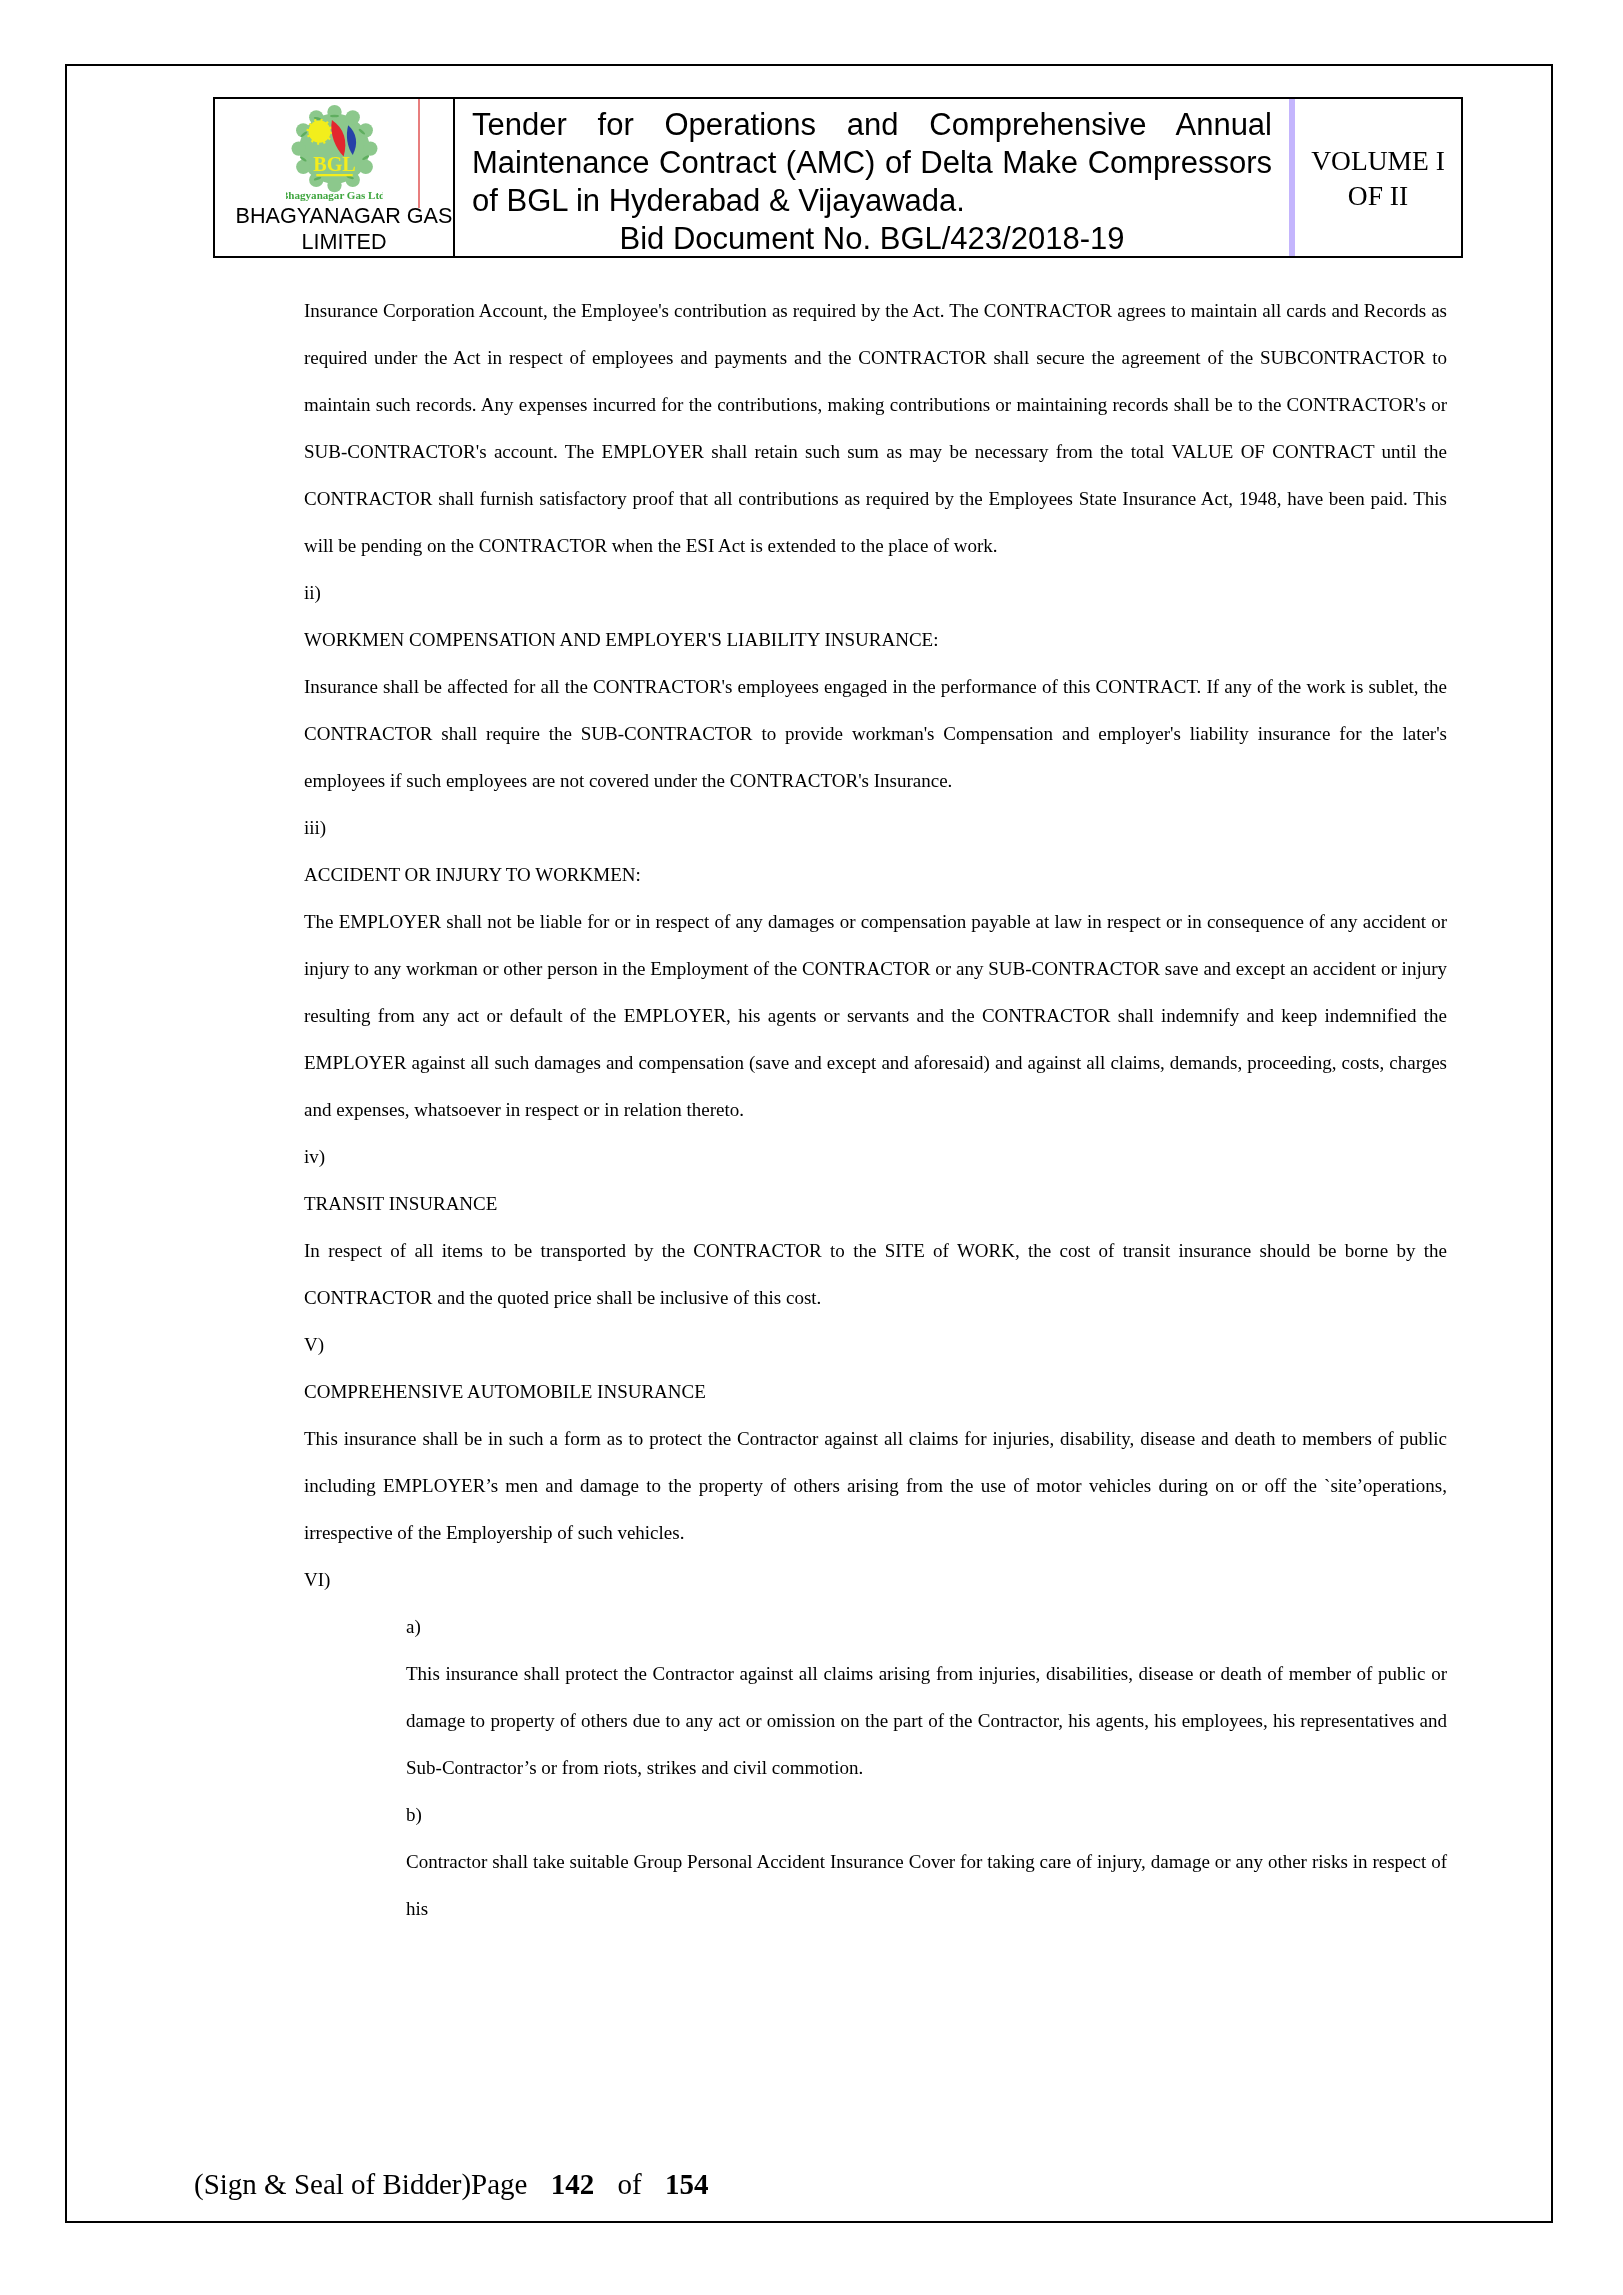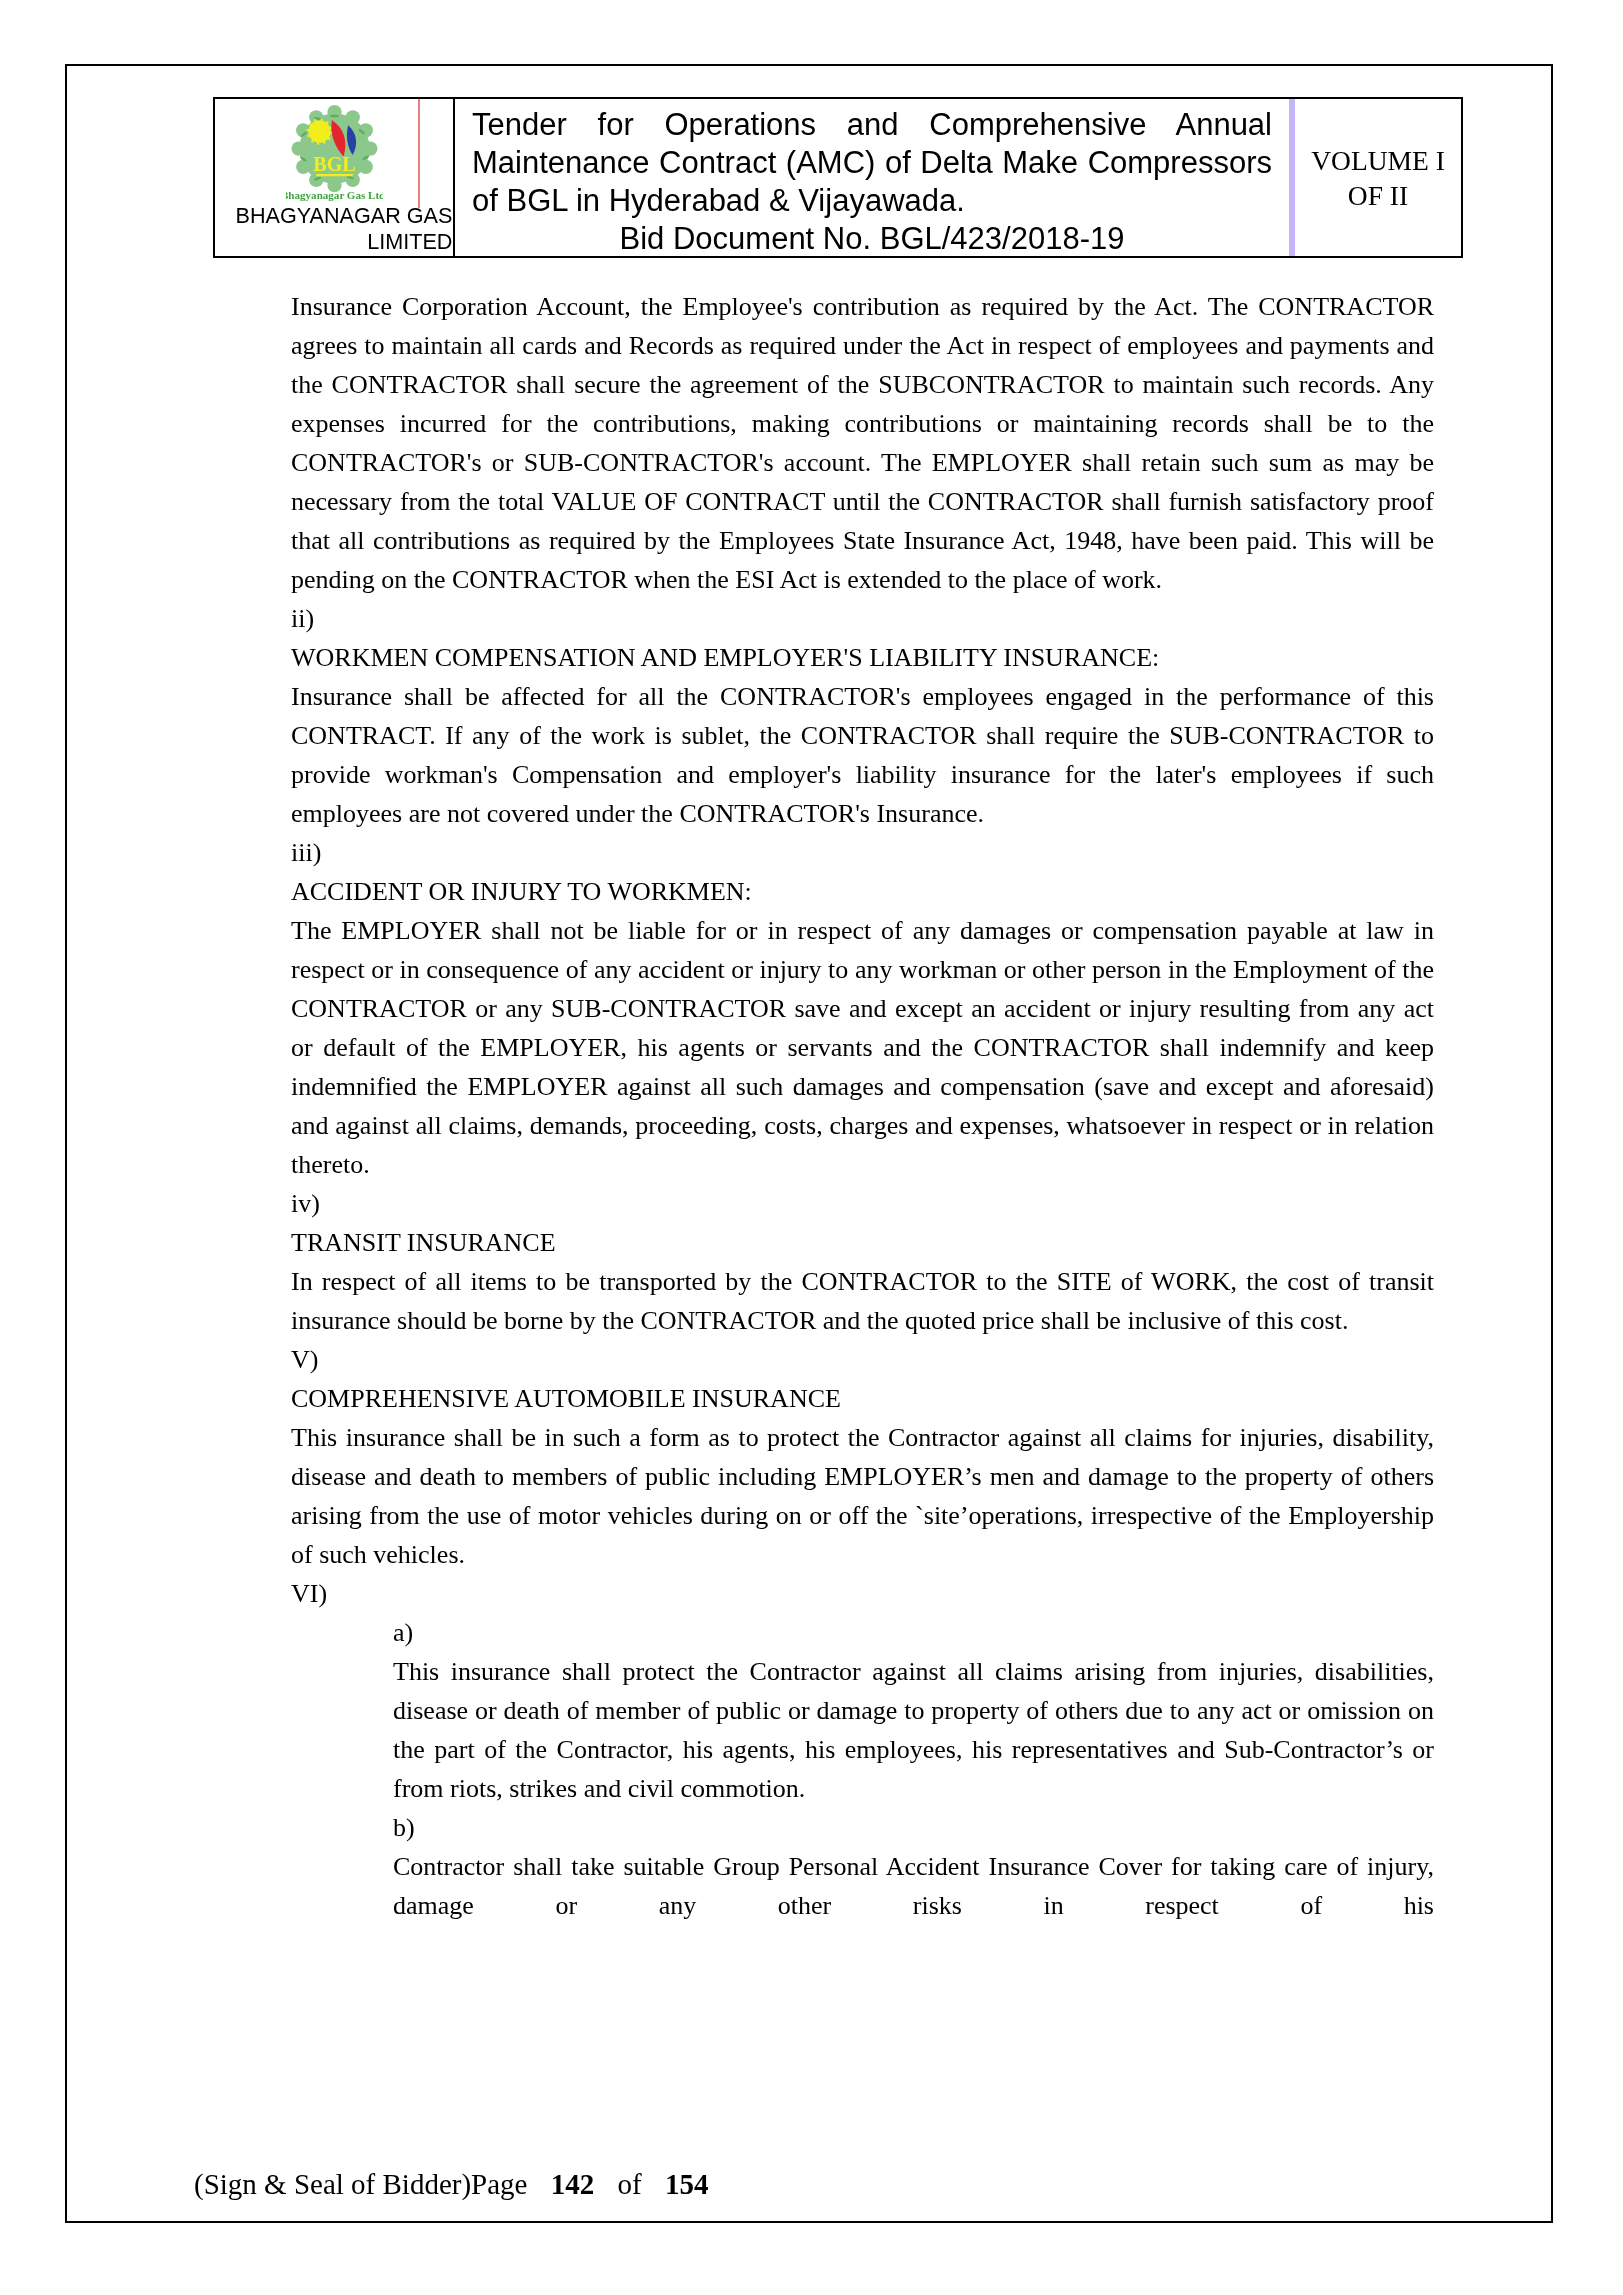--- a/index.html
+++ b/index.html
@@ -35,21 +35,21 @@
   }
   .red-line{
     position:absolute;left:203px;top:0;
     width:2px;height:109px;
     background:#e87e7e;
   }
   .logo-svg{margin-top:3.9px;}
   .company-name{
     font-family:"Liberation Sans", sans-serif;
     font-size:21.6px;line-height:26px;
-    text-align:right;letter-spacing:0px;
+    text-align:center;letter-spacing:0px;
     margin-top:1.3px;
     margin-left:20px;
   }
   .title-cell{
     flex:1;
     border-right:6px solid #c4b5fd;
     padding:6.5px 17px 0 17px;
     font-family:"Liberation Sans", sans-serif;
     font-size:31px;line-height:38px;
   }
@@ -58,23 +58,23 @@
   .vol-cell{
     width:166px;flex:none;
     display:flex;flex-direction:column;
     justify-content:center;align-items:center;
     font-family:Liberation Serif, serif;
     font-size:27.5px;line-height:35px;
     text-align:center;
   }
   
   .content{
-    position:absolute;left:291px;top:287px;
+    position:absolute;left:304px;top:287px;
     width:1143px;
-    font-size:26px;line-height:39px;
+    font-size:19px;line-height:47px;
   }
   .content p{margin:0;}
   .just{text-align:justify;}
   .just-last{text-align:justify;text-align-last:justify;}
   .intro{margin-left:97px;}
   .row{display:flex;align-items:flex-start;flex-direction:column;}
   .lbl{width:97px;flex:none;}
   .bodycol{flex:1;min-width:0;}
   .sub{margin-left:102px;}
   .lbl2{width:63px;flex:none;}

